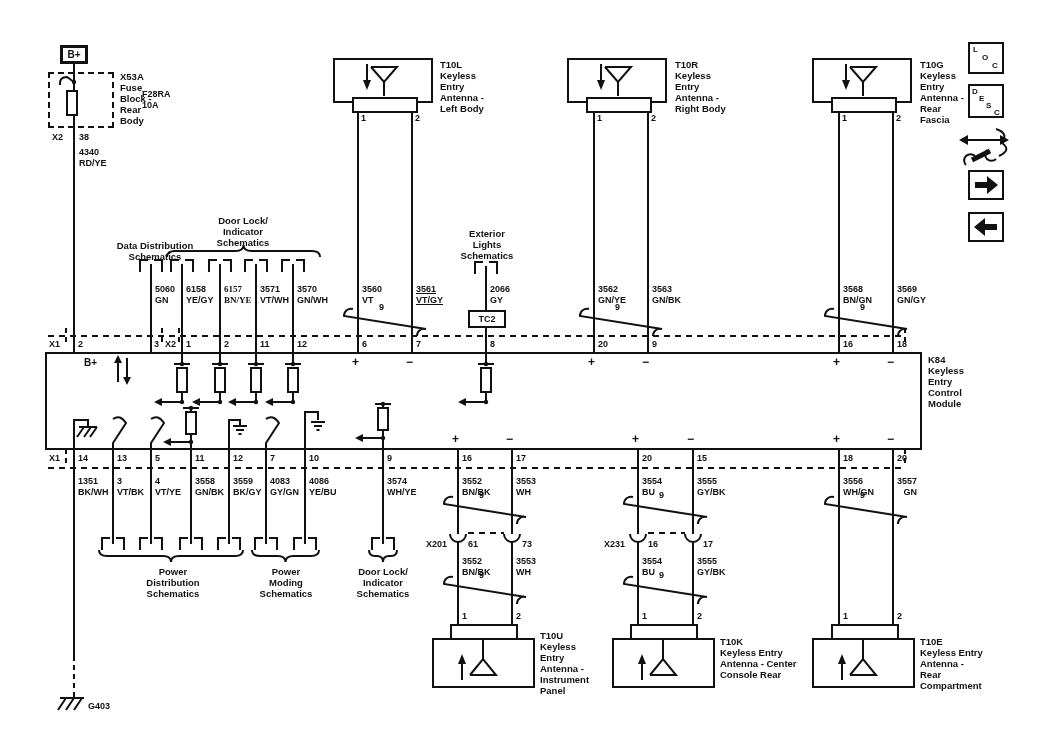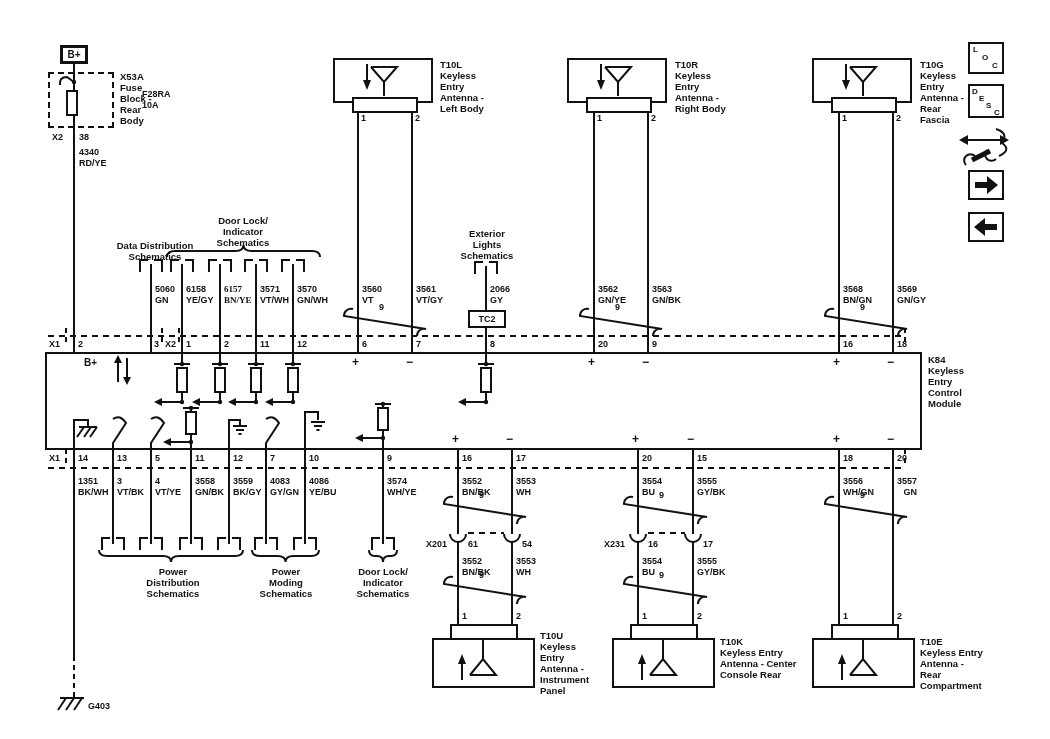--- a/index.html
+++ b/index.html
@@ -263,21 +263,21 @@
   <div class="lbl" style="left:186px;top:284px;">6158
 YE/GY</div>
   <div class="lbl" style="left:224px;top:284px;font-family:Liberation Serif, serif;">6157
 BN/YE</div>
   <div class="lbl" style="left:260px;top:284px;">3571
 VT/WH</div>
   <div class="lbl" style="left:297px;top:284px;">3570
 GN/WH</div>
   <div class="lbl" style="left:362px;top:284px;">3560
 VT</div>
-  <div class="lbl" style="left:416px;top:284px;">3561
+  <div class="lbl" style="left:416px;top:284px;text-decoration:underline;">3561
 VT/GY</div>
   <div class="lbl" style="left:490px;top:284px;">2066
 GY</div>
   <div class="lbl" style="left:598px;top:284px;">3562
 GN/YE</div>
   <div class="lbl" style="left:652px;top:284px;">3563
 GN/BK</div>
   <div class="lbl" style="left:843px;top:284px;">3568
 BN/GN</div>
   <div class="lbl" style="left:897px;top:284px;">3569
@@ -377,21 +377,21 @@
 Schematics</div>
   <div class="cl ctr" style="left:226px;top:566px;width:120px;">Power
 Moding
 Schematics</div>
   <div class="cl ctr" style="left:323px;top:566px;width:120px;">Door Lock/
 Indicator
 Schematics</div>
 
   <div class="pin" style="left:426px;top:539px;">X201</div>
   <div class="pin" style="left:468px;top:539px;">61</div>
-  <div class="pin" style="left:522px;top:539px;">54</div>
+  <div class="pin" style="left:522px;top:539px;">73</div>
   <div class="pin" style="left:604px;top:539px;">X231</div>
   <div class="pin" style="left:648px;top:539px;">16</div>
   <div class="pin" style="left:703px;top:539px;">17</div>
   <div class="lbl" style="left:462px;top:556px;">3552
 BN/BK</div>
   <div class="lbl" style="left:516px;top:556px;">3553
 WH</div>
   <div class="lbl" style="left:642px;top:556px;">3554
 BU</div>
   <div class="lbl" style="left:697px;top:556px;">3555

